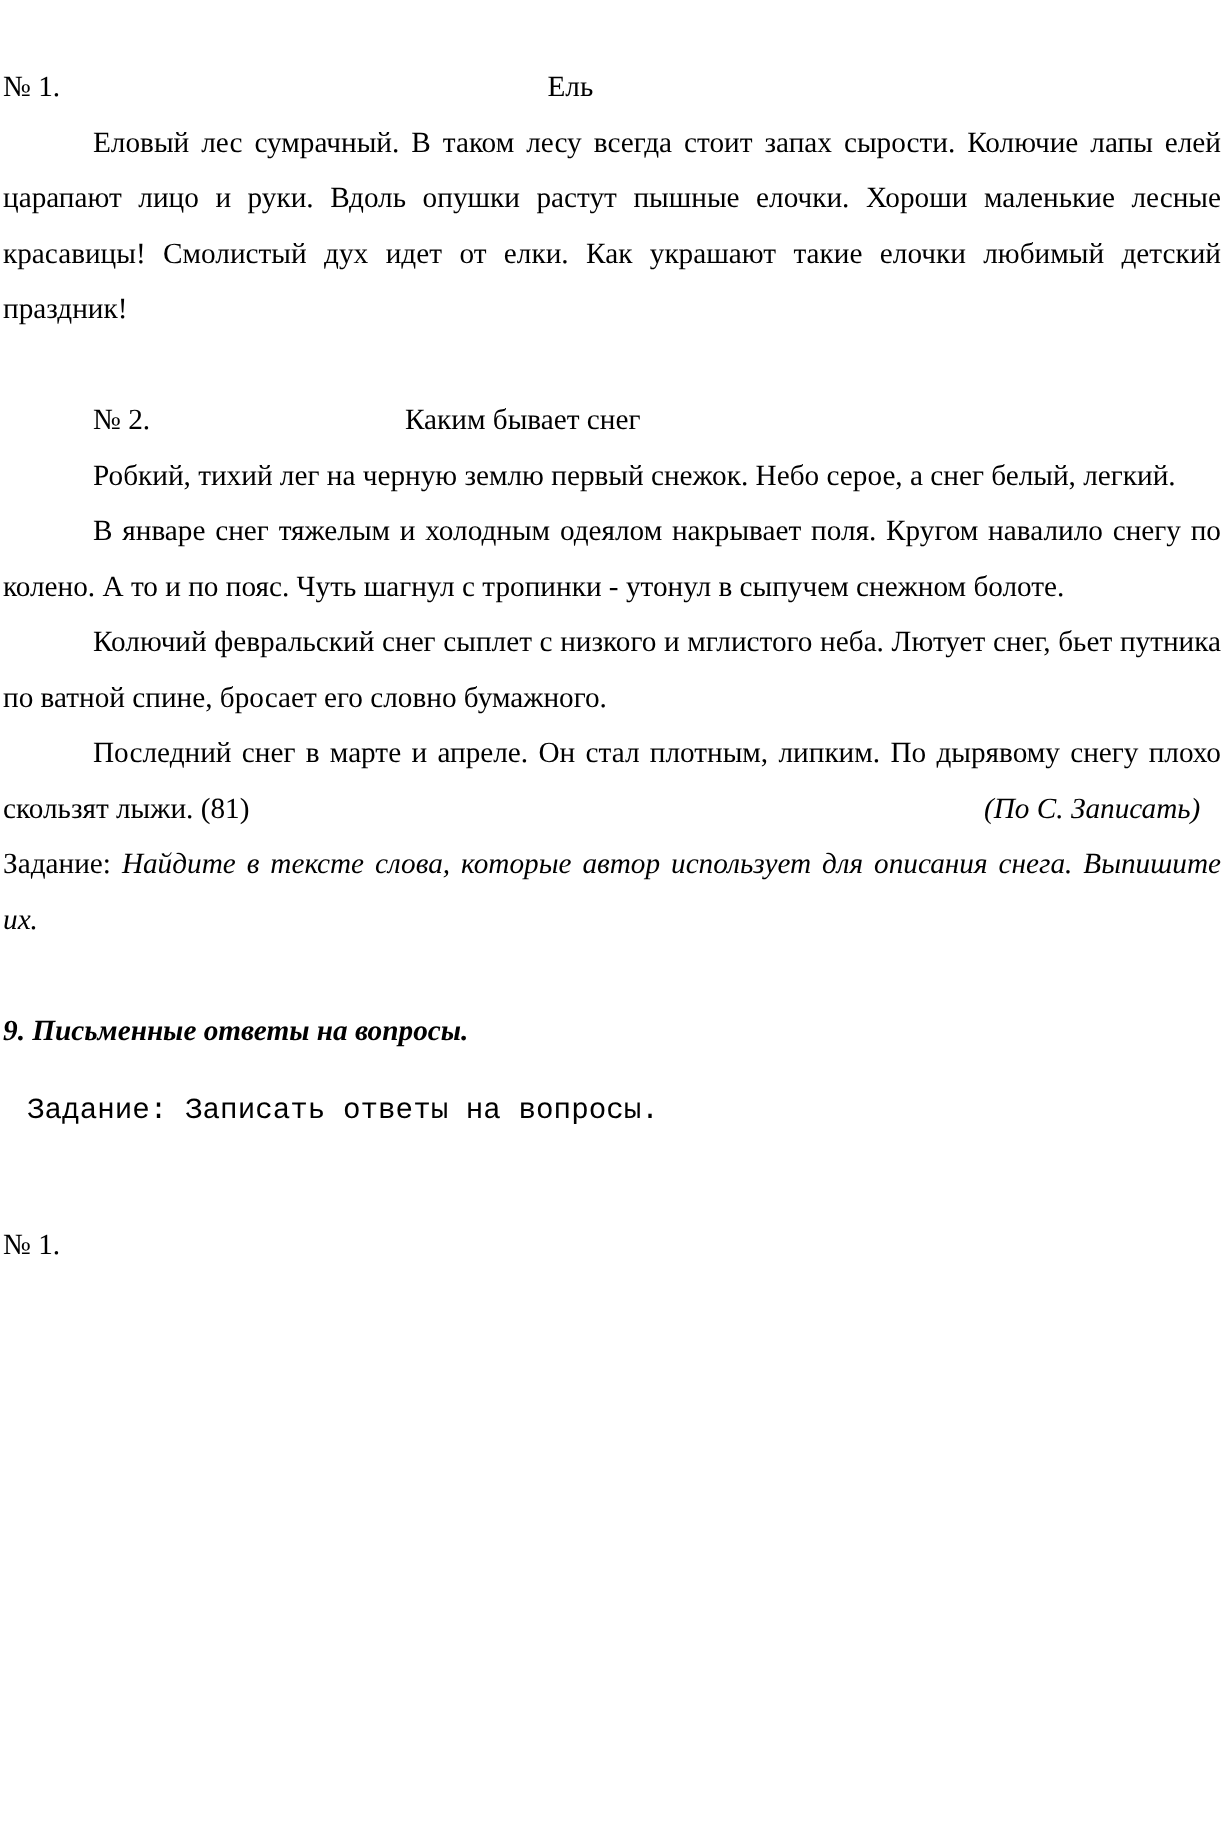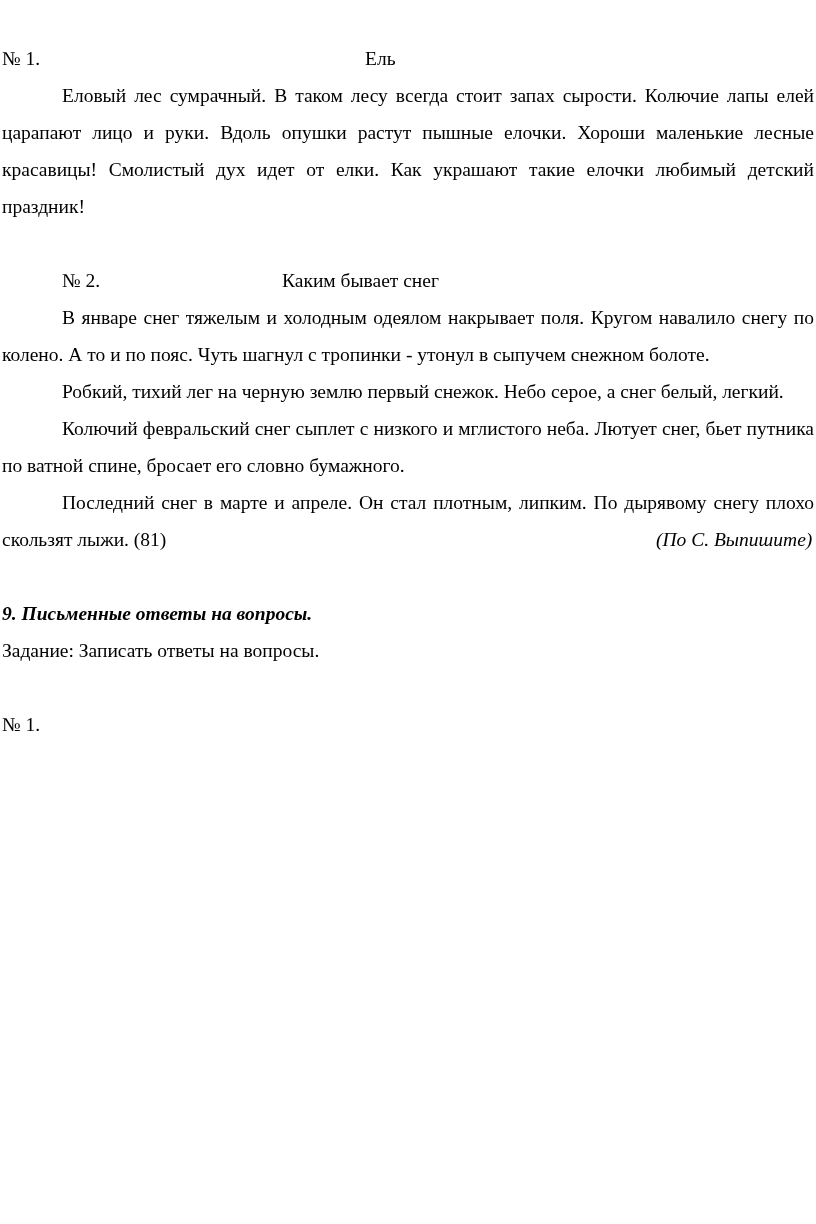--- a/index.html
+++ b/index.html
@@ -39,21 +39,21 @@
     display: inline-block;
   }
   .num-title .title {
     font-weight: normal;
     position: absolute;
     top: 0;
   }
   .sec1 .num { margin-left: 0px; }
   .sec1 .title { left: 363px; }
   .sec2 .num { margin-left: 60px; }
-  .sec2 .title { left: 280px; }
+  .sec2 .title { left: 268px; }
 
   p.para {
     margin: 0;
     text-indent: 60px;
     text-align: justify;
   }
   .task {
     margin: 0;
     text-indent: 0;
     text-align: justify;
@@ -65,22 +65,23 @@
     display: block;
     height: 37px;
   }
   .section-head {
     margin: 0;
     font-weight: bold;
     font-style: italic;
     text-indent: 0;
   }
   .plainline {
-    margin: 0;
+    margin: 16px;
     text-indent: 0;
+    font-family: Liberation Mono, monospace;
   }
   .tail-num {
     margin: 0;
     text-indent: 0;
   }
   
   .col { width: 812px; }
 </style>
 </head>
 <body>
@@ -96,27 +97,28 @@
     <p class="para">Еловый лес сумрачный. В таком лесу всегда стоит запах сырости. Колючие лапы елей царапают лицо и руки. Вдоль опушки растут пышные елочки. Хороши маленькие лесные красавицы! Смолистый дух идет от елки. Как украшают такие елочки любимый детский праздник!</p>
 
 
     <span class="blank"></span>
 
     <div class="num-title sec2">
       <span class="num">№ 2.</span>
       <span class="title">Каким бывает снег</span>
     </div>
 
+    <p class="para">Робкий, тихий лег на черную землю первый снежок. Небо серое, а снег белый, легкий.</p>
     <p class="para">В январе снег тяжелым и холодным одеялом накрывает поля. Кругом навалило снегу по колено. А то и по пояс. Чуть шагнул с тропинки - утонул в сыпучем снежном болоте.</p>
-    <p class="para">Робкий, тихий лег на черную землю первый снежок. Небо серое, а снег белый, легкий.</p>
     <p class="para">Колючий февральский снег сыплет с низкого и мглистого неба. Лютует снег, бьет путника по ватной спине, бросает его словно бумажного.</p>
     <p class="para" id="p24"><span>Последний снег в марте и апреле. Он стал плотным, липким. По дырявому снегу плохо скользят лыжи. (81)</span><span class="attrib-wrap" style="position: relative; display: block; height: 0px;">
-          <span class="attrib" style="position: absolute; left: 594px; top: -37px; font-style: italic; white-space: nowrap;">(По С. Выпишите)</span>
+          <span class="attrib" style="position: absolute; left: 594px; top: -37px; font-style: italic; white-space: nowrap;">(По С. Записать)</span>
         </span></p>
 
+    <p class="task"><span class="lbl">Задание:</span> <span class="body">Найдите в тексте слова, которые автор использует для описания снега. Выпишите их.</span></p>
 
     <span class="blank"></span>
 
     <p class="section-head">9. Письменные ответы на вопросы.</p>
     <p class="plainline">Задание: Записать ответы на вопросы.</p>
 
     <span class="blank"></span>
 
     <p class="tail-num">№ 1.</p>
 

